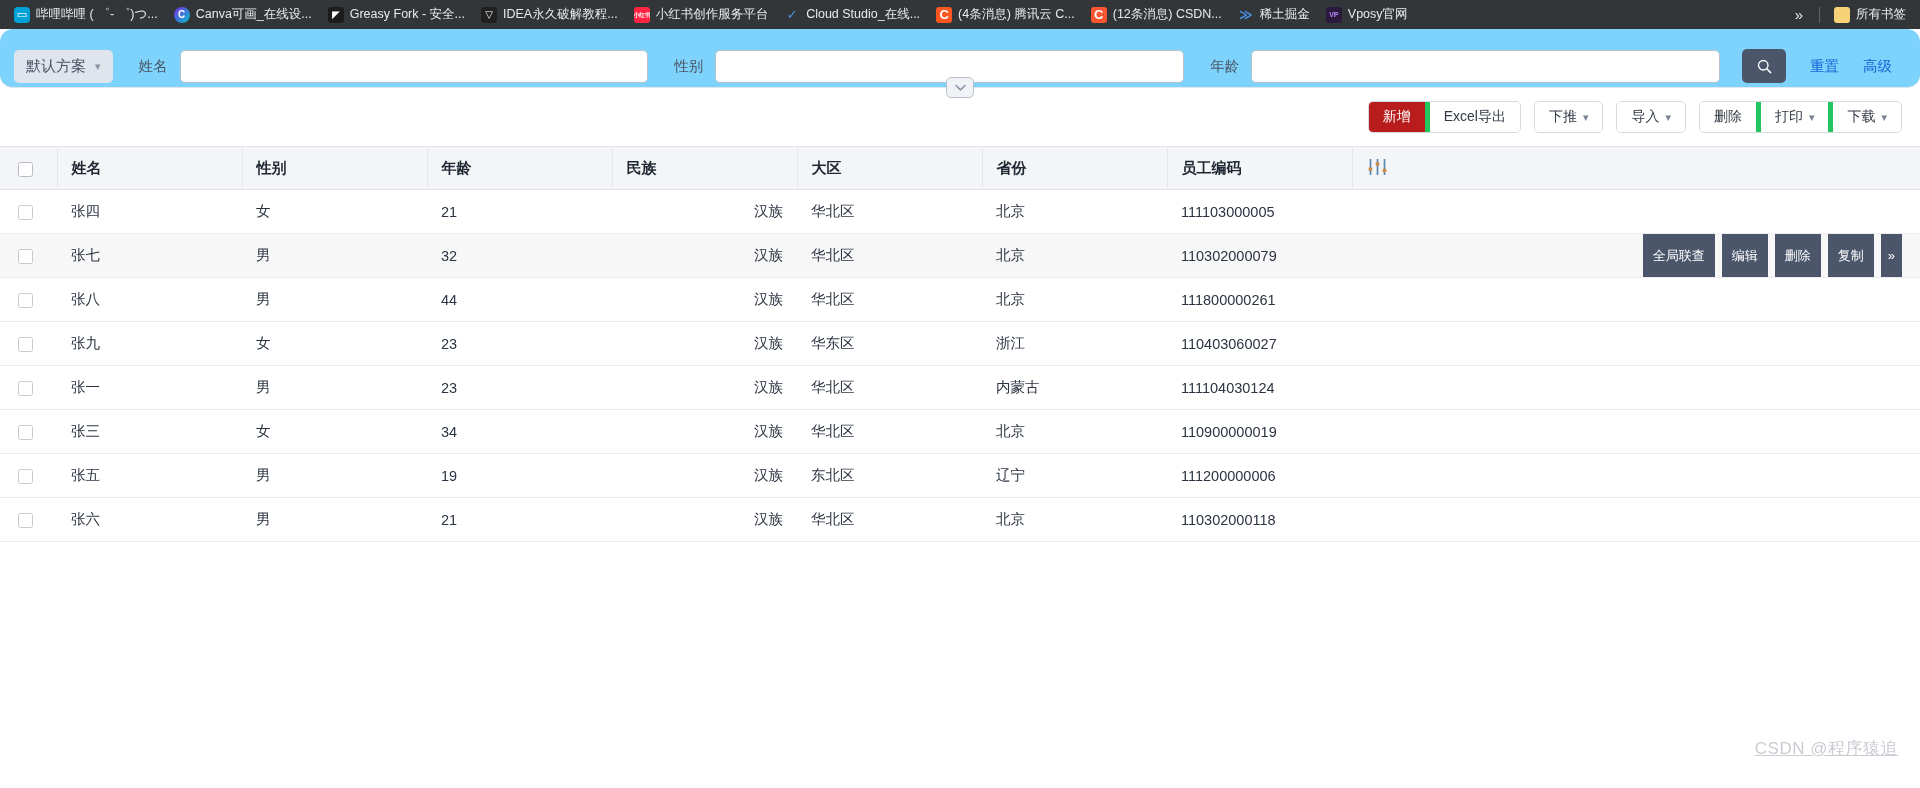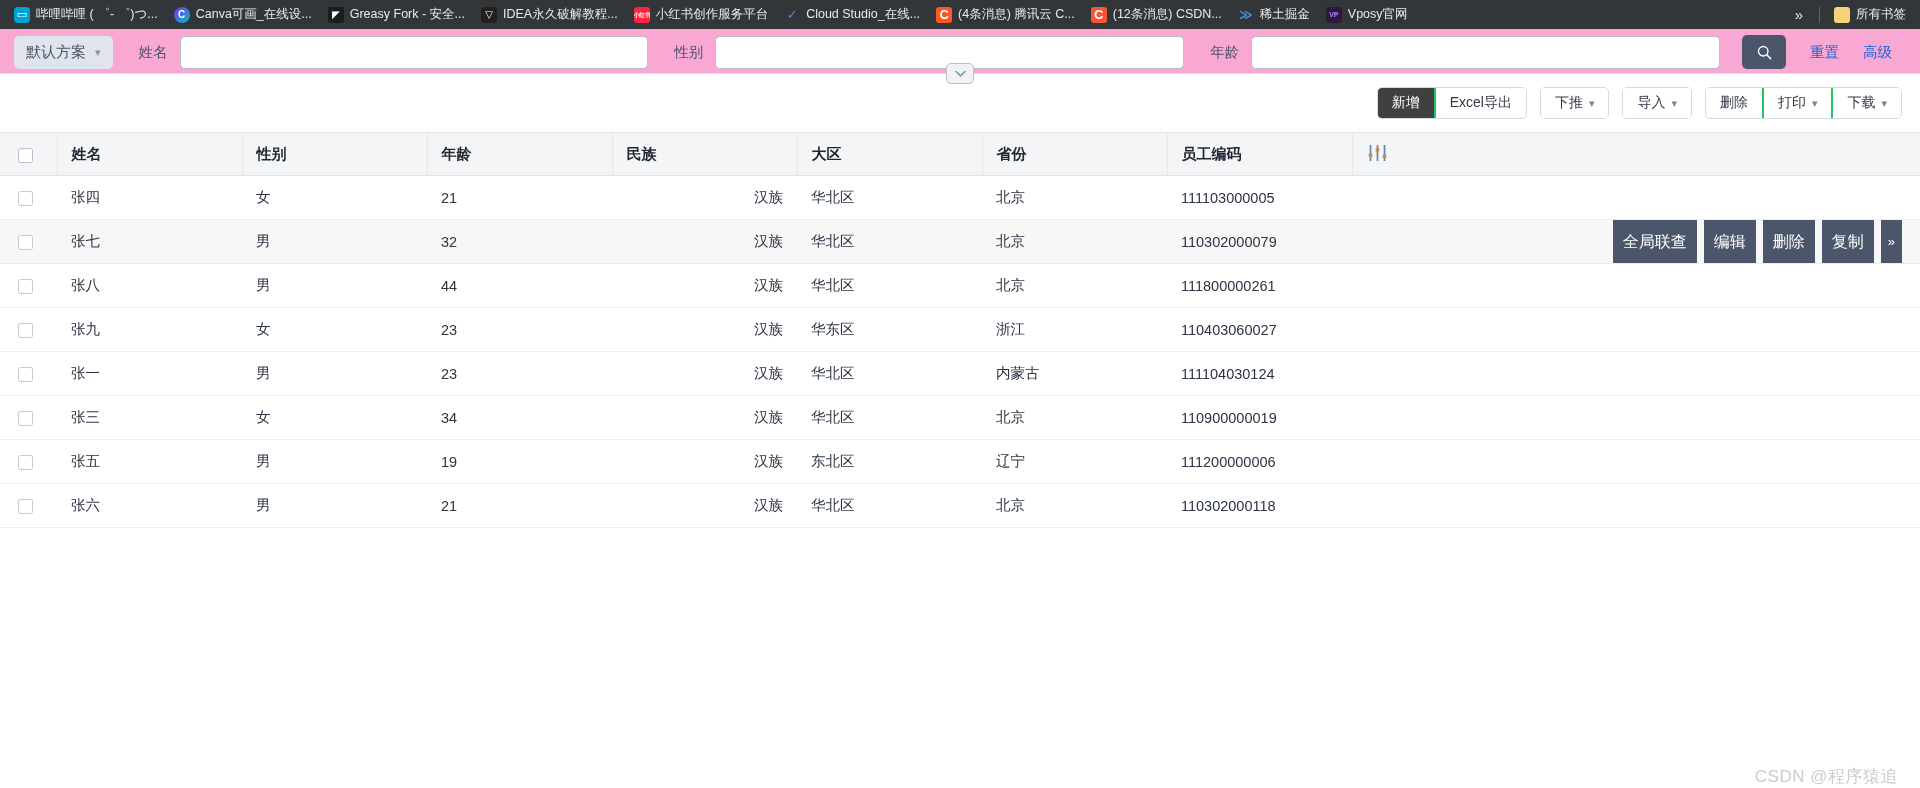--- a/index.html
+++ b/index.html
@@ -60,24 +60,25 @@
   .bm-overflow {
     padding: 2px 10px; color: #e8eaed; font-size: 15px; flex: 0 0 auto;
   }
   .bm-sep {
     width: 1px; height: 16px; background: #5f6368; margin: 0 6px; flex: 0 0 auto;
   }
   .bm-spacer { flex: 1 1 auto; }
 
   
   #filter-bar {
-    background: #f9a8d4;
+    background: #7dd3fc;
     border-bottom: 1px solid #e3e6eb;
-    padding: 6px 0 4px 0;
+    padding: 20px 0 4px 0;
     position: relative;
+    border-radius: 13px;
   }
   .filter-row {
     display: flex;
     align-items: center;
     padding: 0 14px;
     gap: 0;
   }
   #scheme-select {
     background: #dfe4ed;
     color: #4b5565;
@@ -180,23 +181,23 @@
     font-family: inherit;
     font-size: 14px;
     color: #333a45;
     padding: 0 14px;
     display: flex;
     align-items: center;
     gap: 6px;
     cursor: pointer;
     white-space: nowrap;
   }
-  .tbtn + .tbtn { border-left: 2px solid #22c55e; }
+  .tbtn + .tbtn { border-left: 5px solid #22c55e; }
   .tbtn.primary {
-    background: #404040;
+    background: #b91c1c;
     color: #fff;
   }
   .tbtn .caret { color: #7c8494; font-size: 11px; }
 
   
   #table-wrap { background: #fff; }
   table#data-table {
     width: 100%;
     border-collapse: collapse;
     table-layout: fixed;
@@ -255,41 +256,42 @@
     right: 18px;
     top: 50%;
     transform: translateY(-50%);
     display: flex;
     gap: 7px;
     z-index: 3;
   }
   .act-btn {
     background: #4c566b;
     color: #fff;
-    font-size: 16px;
+    font-size: 13px;
     border: none;
     border-radius: 4px;
     padding: 21px 10px;
     cursor: pointer;
     font-family: inherit;
     white-space: nowrap;
     line-height: 1.4;
   }
   .act-btn.more { padding: 5px 7px; font-size: 13px; }
   .rel-row { position: relative; }
 
   
   #watermark {
     position: absolute;
     right: 22px;
-    bottom: 0;
+    bottom: 28px;
     color: #c9ccd2;
     font-size: 17px;
     letter-spacing: 0.5px;
     user-select: none;
+    text-decoration: underline;
   }
   #page-body { position: relative; height: 788px; }
 </style>
 </head>
 <body>
 
 <div id="page-body">
 
   <div id="bookmark-bar">
     <div id="bm-list" style="display:flex;align-items:center;overflow:hidden;flex:0 1 auto;">

